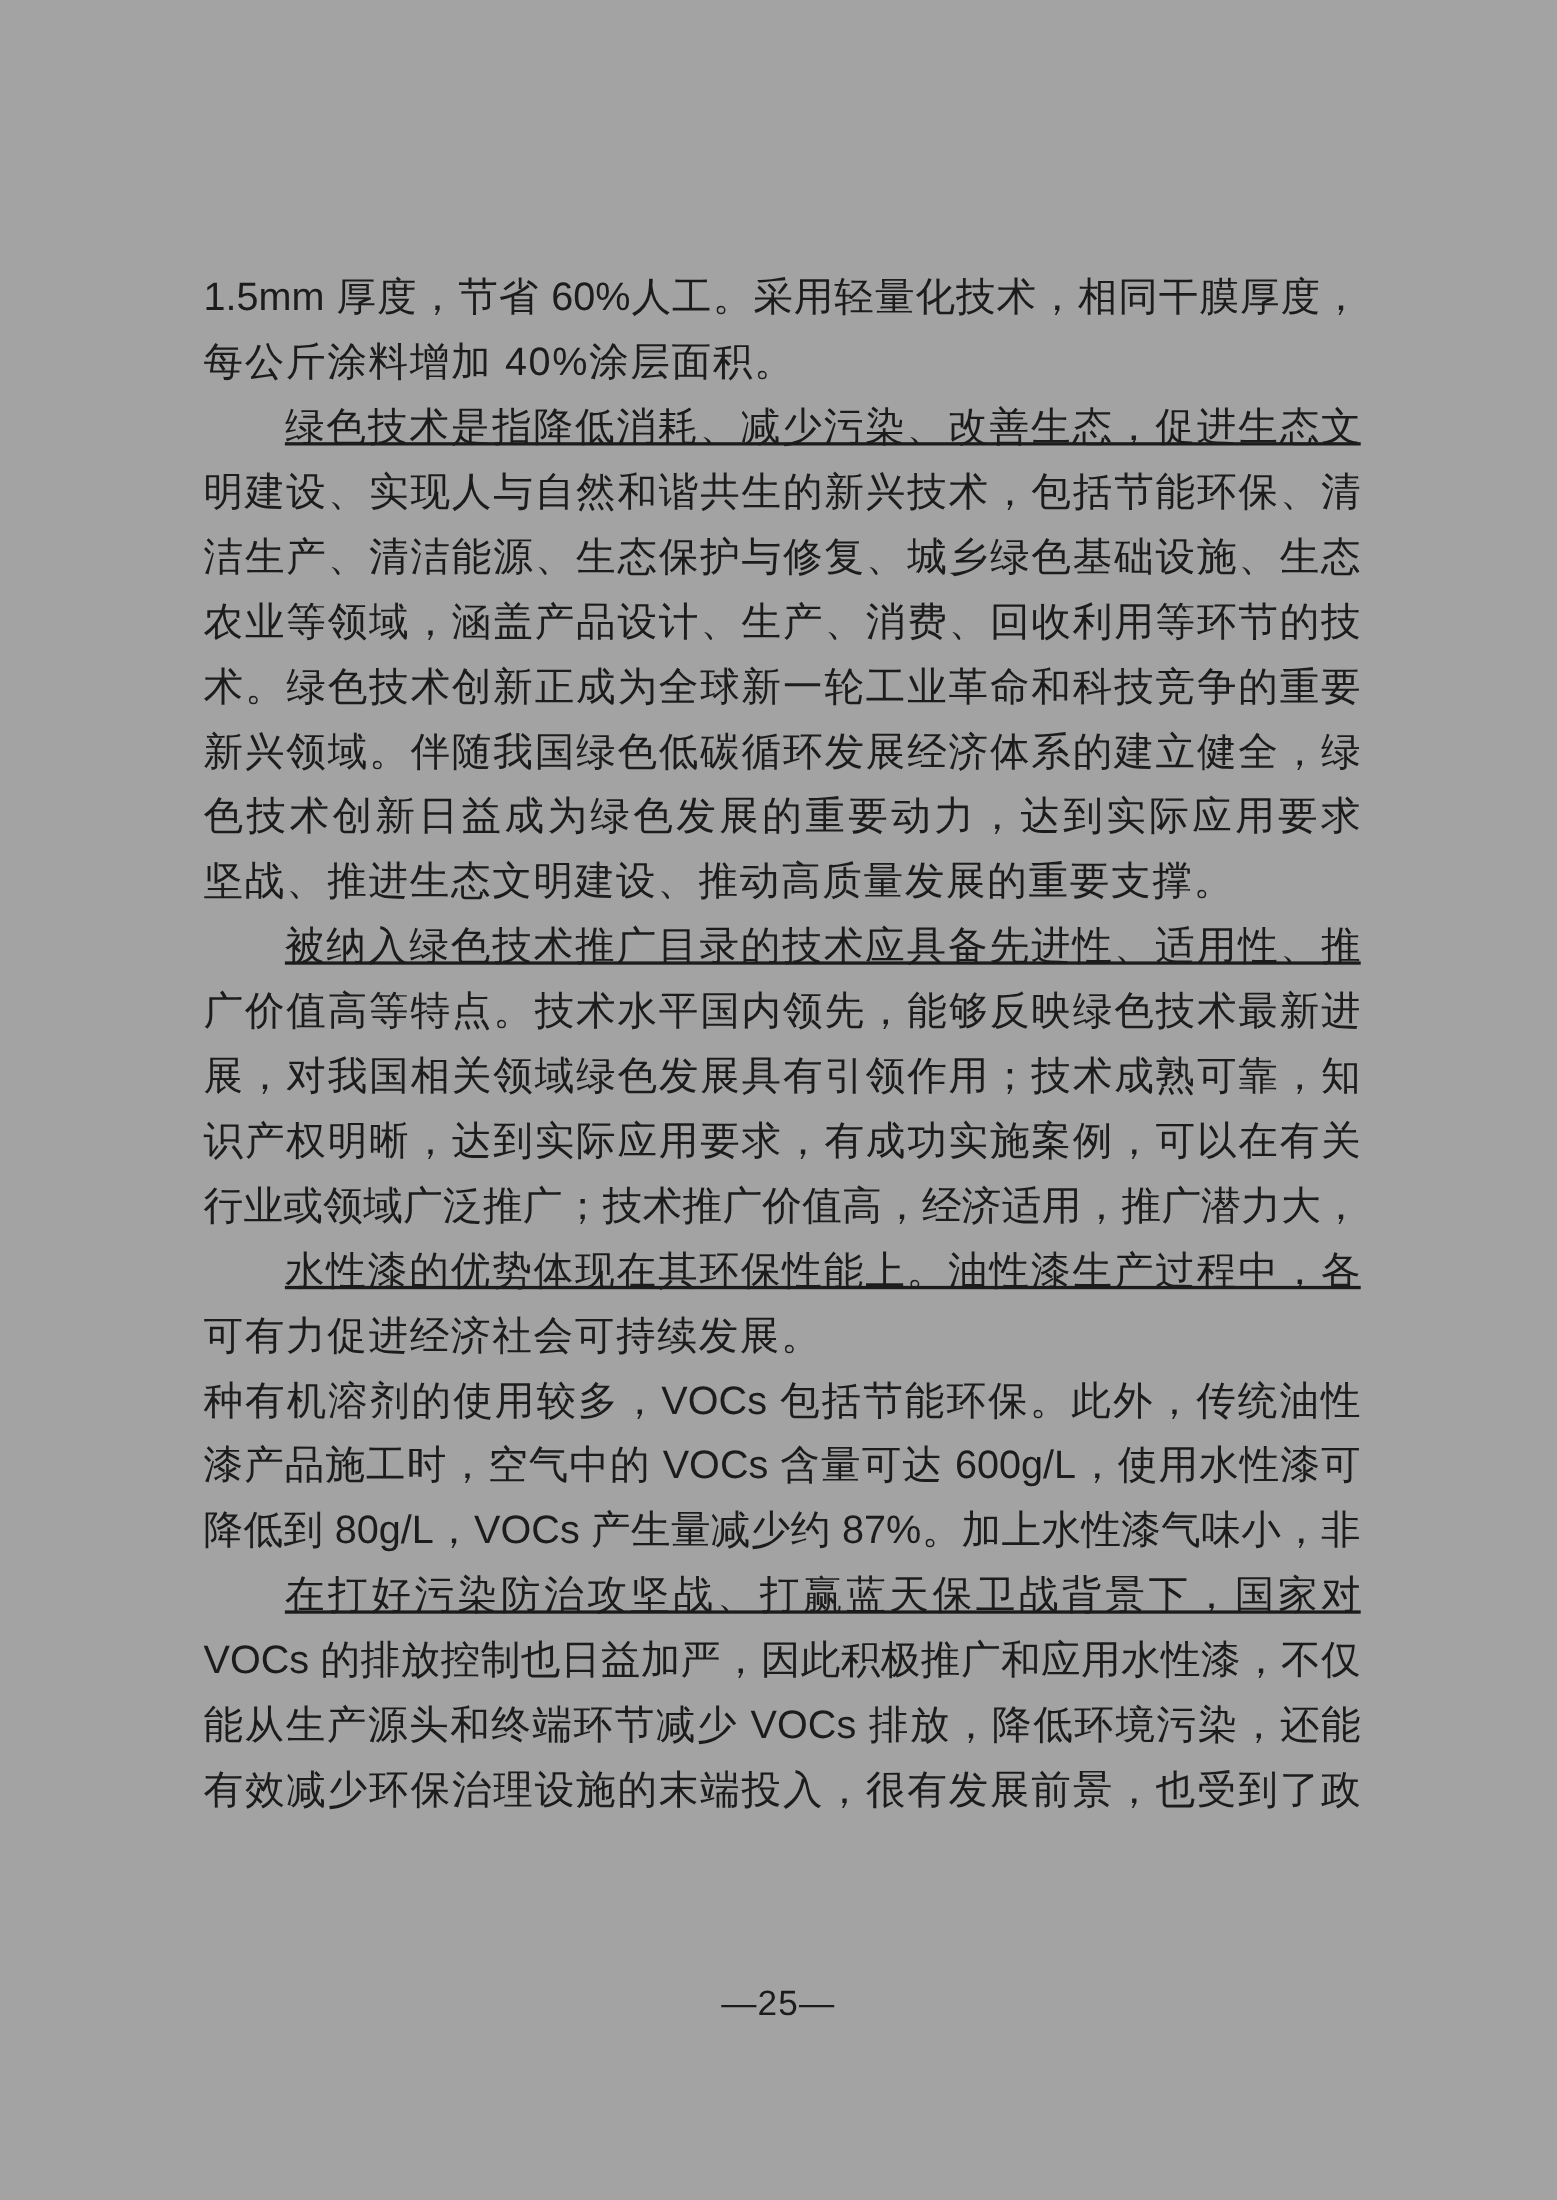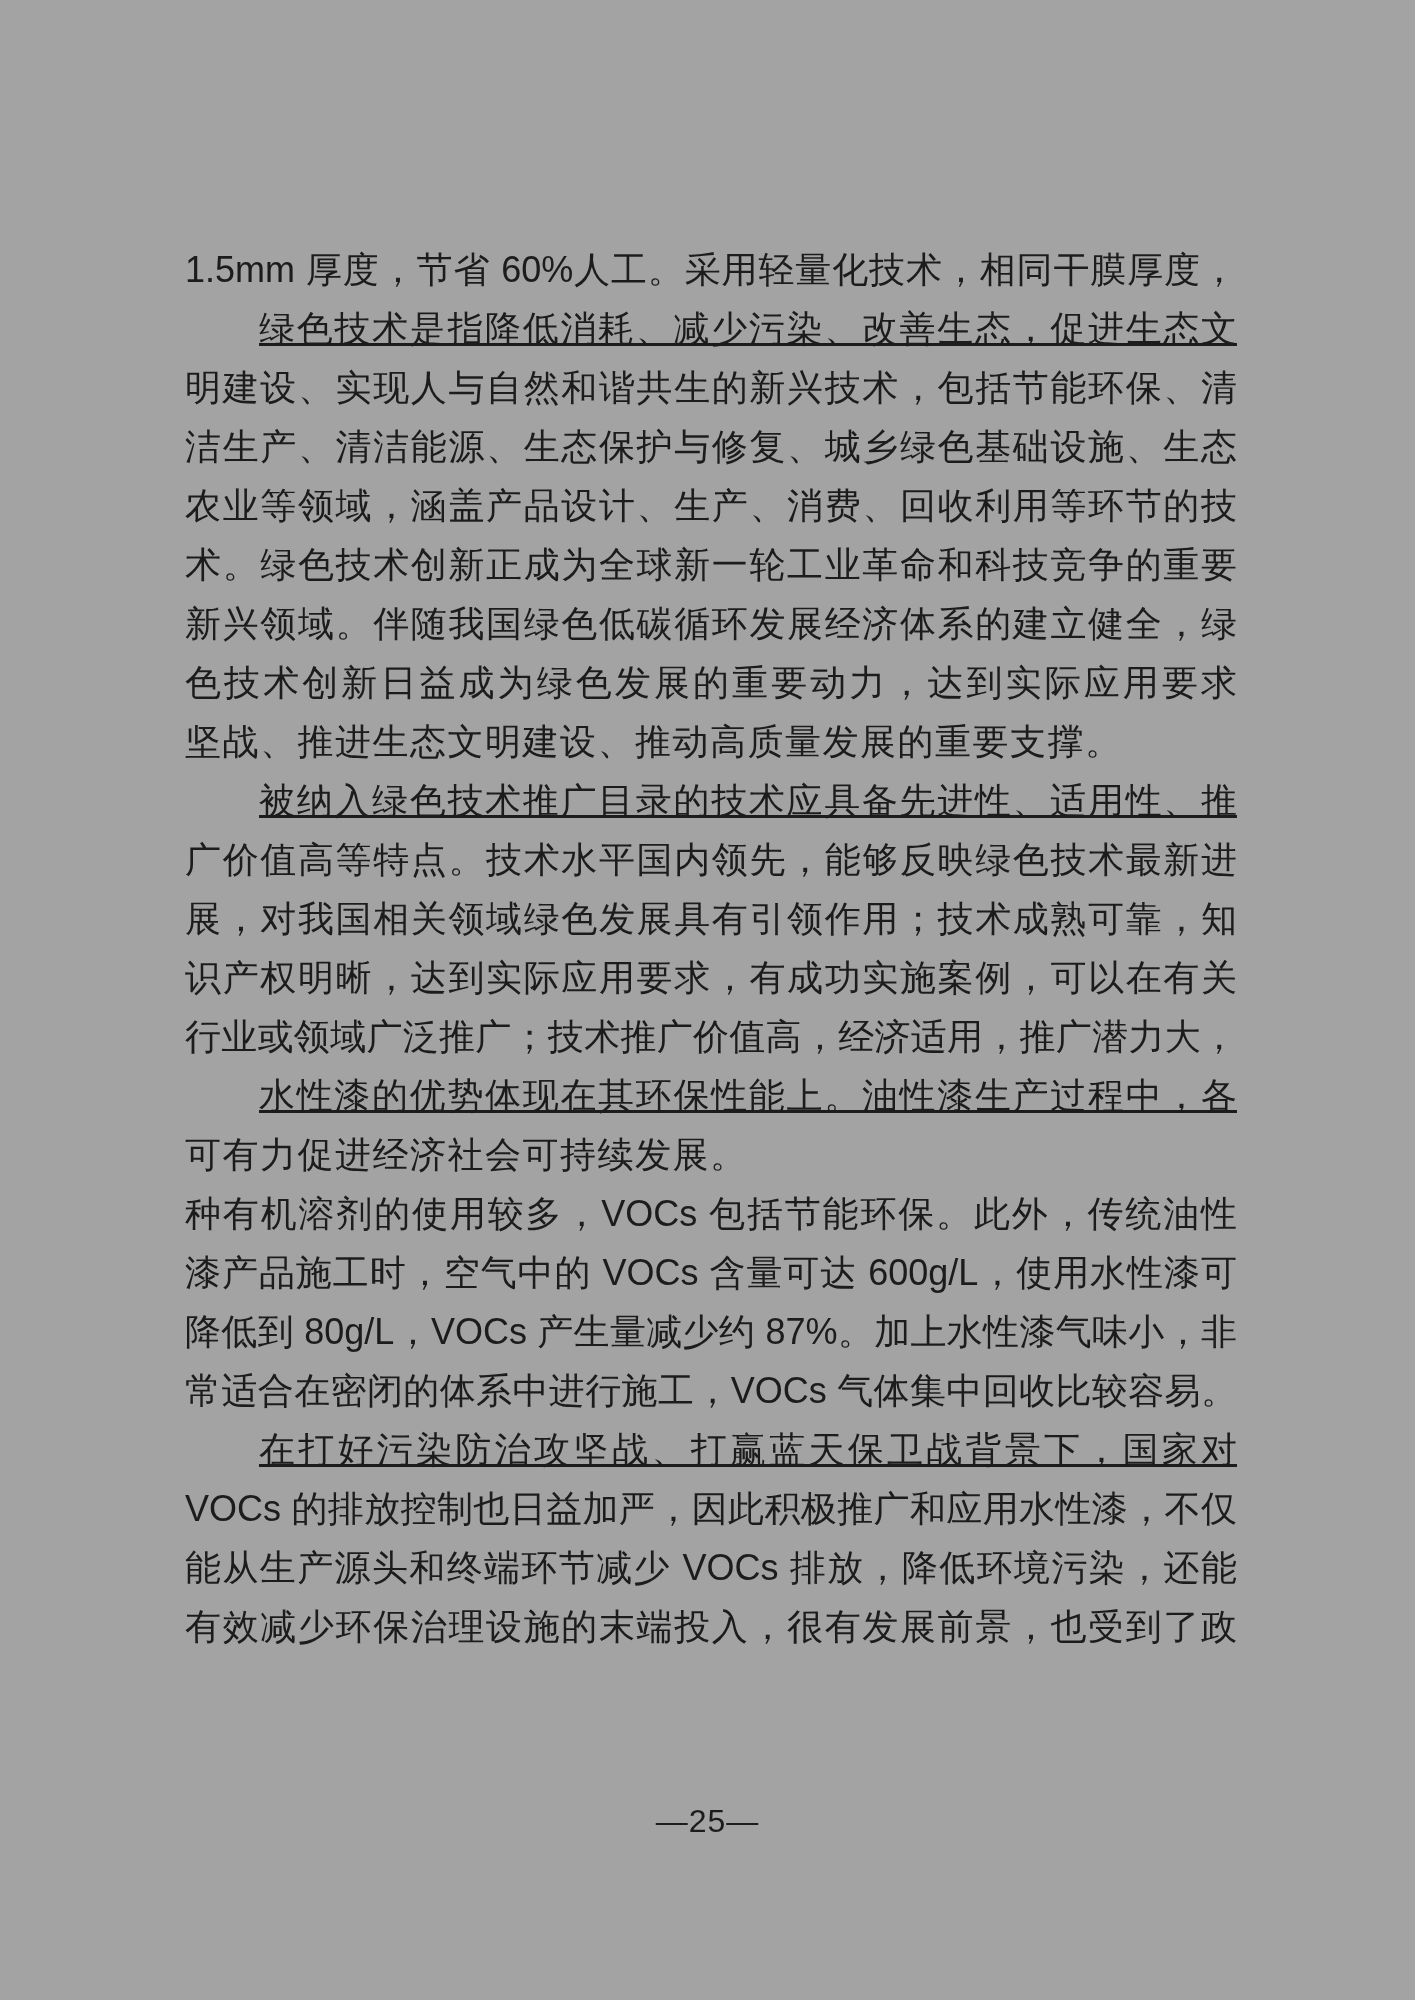--- a/index.html
+++ b/index.html
@@ -50,38 +50,38 @@
     color: #1c1c1c;
     letter-spacing: 1px;
   }
 </style>
 </head>
 <body>
 
 <div class="page">
   <div class="text-block" id="text-block">
       <div class="text-line fill">1.5mm 厚度，节省 60%人工。采用轻量化技术，相同干膜厚度，</div>
+      <div class="text-line">每公斤涂料增加 40%涂层面积。</div>
       <div class="text-line indent fill">绿色技术是指降低消耗、减少污染、改善生态，促进生态文</div>
       <div class="text-line fill">明建设、实现人与自然和谐共生的新兴技术，包括节能环保、清</div>
       <div class="text-line fill">洁生产、清洁能源、生态保护与修复、城乡绿色基础设施、生态</div>
       <div class="text-line fill">农业等领域，涵盖产品设计、生产、消费、回收利用等环节的技</div>
       <div class="text-line fill">术。绿色技术创新正成为全球新一轮工业革命和科技竞争的重要</div>
       <div class="text-line fill">新兴领域。伴随我国绿色低碳循环发展经济体系的建立健全，绿</div>
       <div class="text-line fill">色技术创新日益成为绿色发展的重要动力，达到实际应用要求</div>
       <div class="text-line">坚战、推进生态文明建设、推动高质量发展的重要支撑。</div>
       <div class="text-line indent fill">被纳入绿色技术推广目录的技术应具备先进性、适用性、推</div>
       <div class="text-line fill">广价值高等特点。技术水平国内领先，能够反映绿色技术最新进</div>
       <div class="text-line fill">展，对我国相关领域绿色发展具有引领作用；技术成熟可靠，知</div>
       <div class="text-line fill">识产权明晰，达到实际应用要求，有成功实施案例，可以在有关</div>
       <div class="text-line fill">行业或领域广泛推广；技术推广价值高，经济适用，推广潜力大，</div>
       <div class="text-line indent fill">水性漆的优势体现在其环保性能上。油性漆生产过程中，各</div>
       <div class="text-line">可有力促进经济社会可持续发展。</div>
       <div class="text-line fill">种有机溶剂的使用较多，VOCs 包括节能环保。此外，传统油性</div>
       <div class="text-line fill">漆产品施工时，空气中的 VOCs 含量可达 600g/L，使用水性漆可</div>
       <div class="text-line fill">降低到 80g/L，VOCs 产生量减少约 87%。加上水性漆气味小，非</div>
-      <div class="text-line fill">常适合在密闭的体系中进行施工，VOCs 气体集中回收比较容易。</div>
       <div class="text-line indent fill">在打好污染防治攻坚战、打赢蓝天保卫战背景下，国家对</div>
       <div class="text-line fill">VOCs 的排放控制也日益加严，因此积极推广和应用水性漆，不仅</div>
       <div class="text-line fill">能从生产源头和终端环节减少 VOCs 排放，降低环境污染，还能</div>
       <div class="text-line fill">有效减少环保治理设施的末端投入，很有发展前景，也受到了政</div>
     </div>
   <div class="footer">—25—</div>
 </div>
 
 </body></html>

